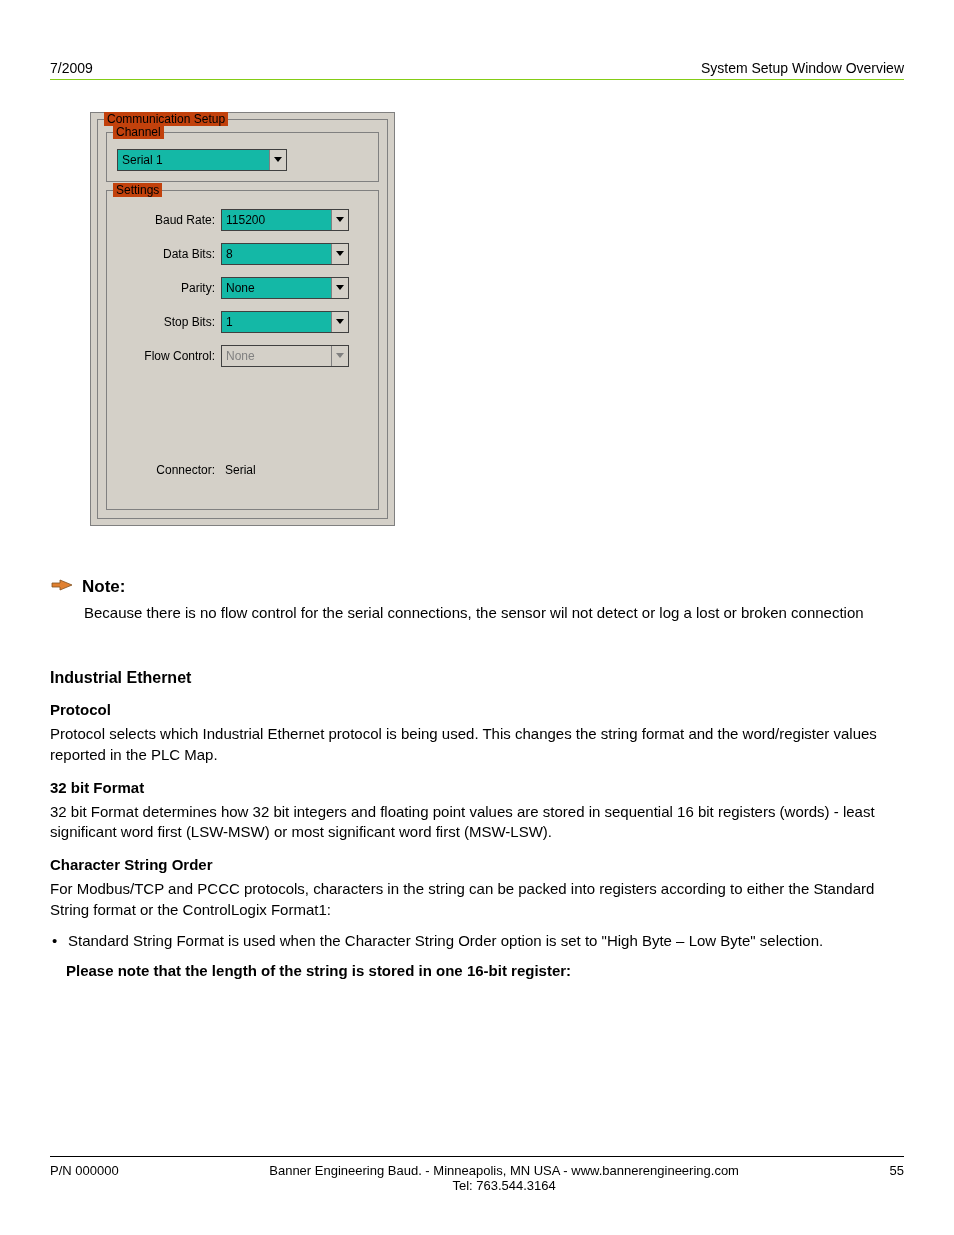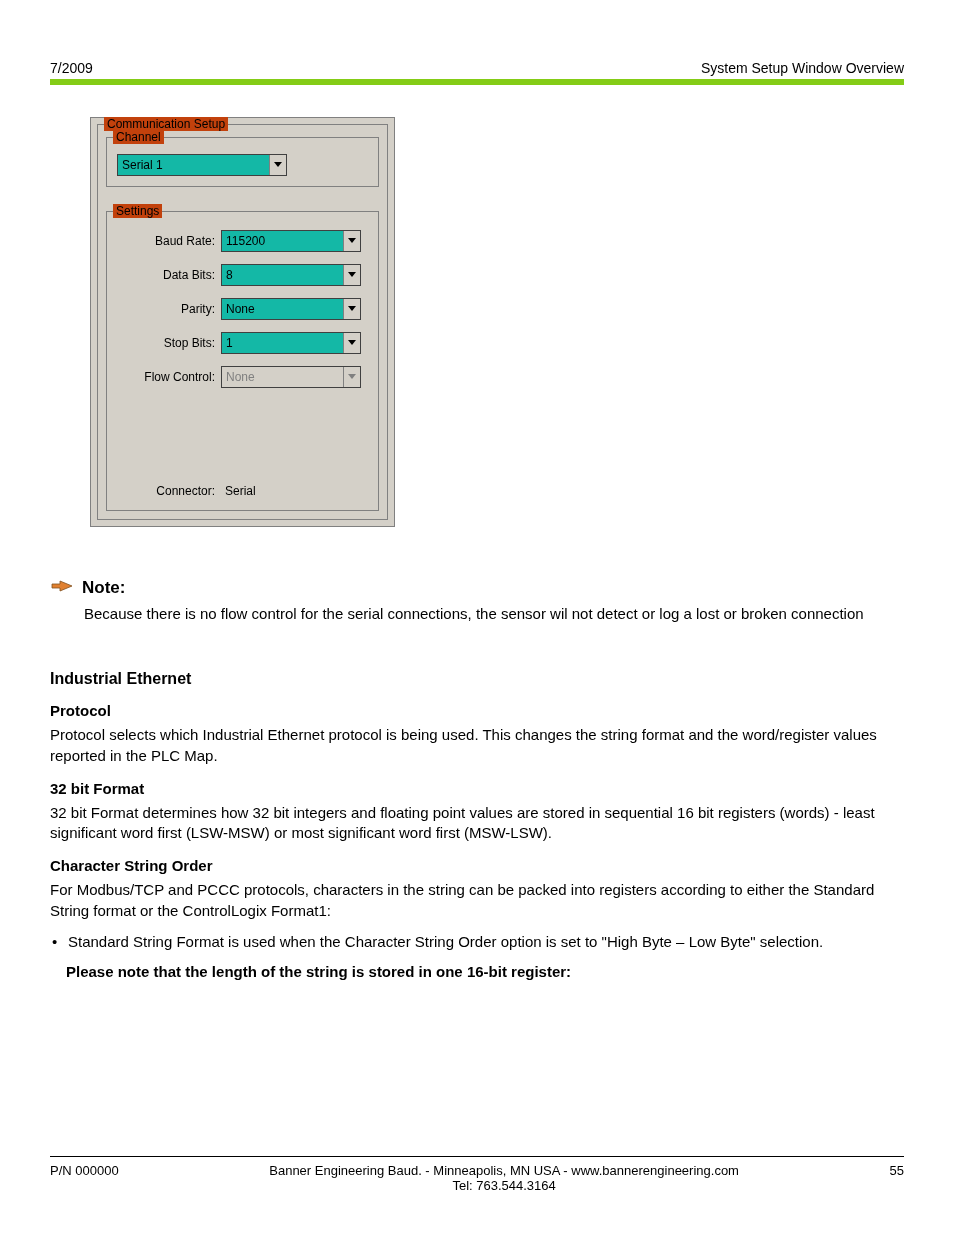--- a/index.html
+++ b/index.html
@@ -12,21 +12,21 @@
     width: 954px;
     height: 1235px;
     position: relative;
   }
   .page {
     padding: 60px 50px 0 50px;
   }
   .header-row {
     display: flex;
     justify-content: space-between;
-    border-bottom: 6px solid #84cc16;
+    border-bottom: 1px solid #84cc16;
     padding-bottom: 3px;
     font-size: 14px;
   }
   .dialog {
     width: 305px;
     margin: 32px 0 0 40px;
     background: #d4d0c8;
     border: 1px solid #808080;
     padding: 4px;
     font-family: Tahoma, Arial, sans-serif;
@@ -81,21 +81,21 @@
     display: flex;
     align-items: center;
     margin: 12px 0;
   }
   .row .lbl {
     width: 108px;
     text-align: right;
     padding-right: 6px;
     font-size: 12px;
   }
-  .row .combo { width: 140px; }
+  .row .combo { width: 128px; }
   .spacer { height: 80px; }
   .connector-row {
     display: flex;
     align-items: center;
     margin: 4px 0 12px 0;
   }
   .connector-row .lbl {
     width: 108px;
     text-align: right;
     padding-right: 6px;
@@ -147,21 +147,21 @@
         <div class="combo" style="margin:10px 0 4px 4px;">
           <span class="val">Serial 1</span>
           <span class="btn">
             <svg width="8" height="6">
                 <path d="M0 0 L8 0 L4 5 Z" fill="#000"></path>
               </svg>
           </span>
         </div>
       </div>
 
-      <div class="fieldset" style="margin-top:24px; padding-bottom:0;">
+      <div class="fieldset" style="margin-top:8px; padding-bottom:20px;">
         <span class="legend">Settings</span>
         <div class="settings-rows">
           <div class="row">
             <span class="lbl">Baud Rate:</span>
             <div class="combo">
               <span class="val">115200</span>
               <span class="btn">
                   <svg width="8" height="6">
                     <path d="M0 0 L8 0 L4 5 Z" fill="#000"></path>
                   </svg>

